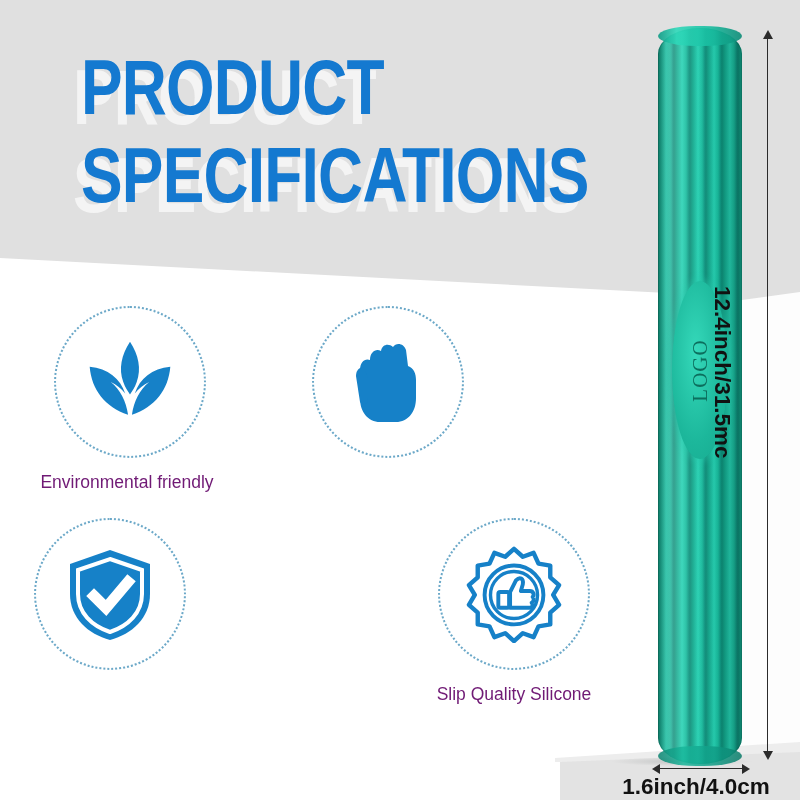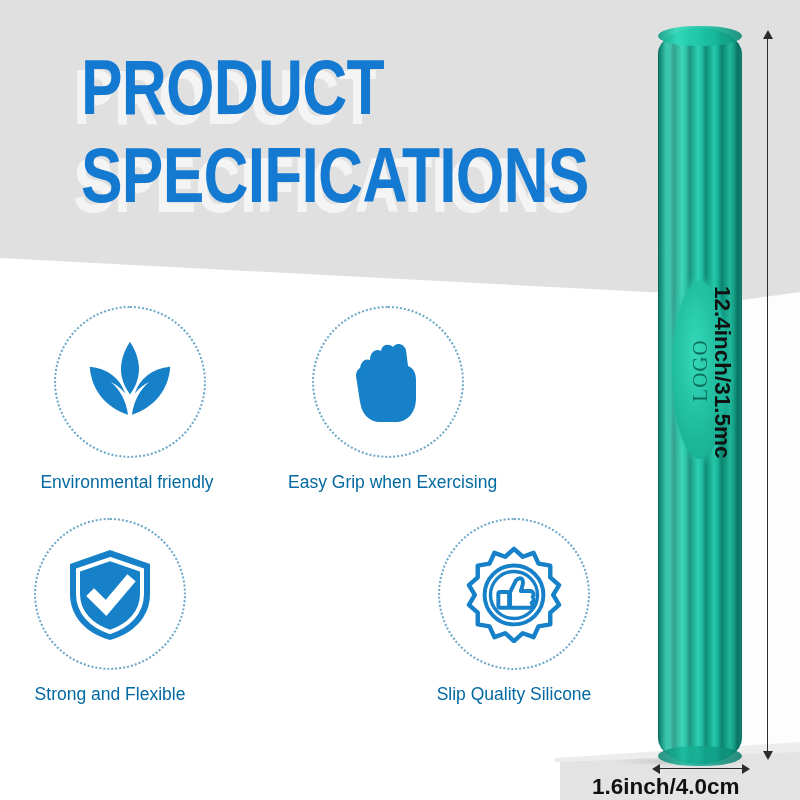--- a/index.html
+++ b/index.html
@@ -36,21 +36,21 @@
   .f2{left:50px;top:106px;}
 
   
   .features{position:absolute;left:20px;top:306px;width:620px;height:430px;}
   .cell{position:absolute;width:200px;}
   .c0{left:10px;top:0;}   .c1{left:268px;top:0;}
   .c2{left:-10px;top:212px;} .c3{left:192px;top:212px;}
   .c4{left:394px;top:212px;}
   .circ{position:relative;width:148px;height:148px;margin:0 auto;border-radius:50%;
      border:2px dotted #6ba8c8;display:flex;align-items:center;justify-content:center;}
-  .cap{margin-top:14px;text-align:center;font-size:17.5px;color:#0369a1;white-space:nowrap;}
+  .cap{margin-top:14px;text-align:center;font-size:17.5px;color:#701a75;white-space:nowrap;}
   .c0 .cap{margin-left:-6px;}
   .ico{display:block;}
 
   
   .bar{position:absolute;left:658px;top:28px;width:84px;height:736px;}
   .bar-body{position:absolute;left:0;top:0;width:84px;height:736px;border-radius:42px/26px;
      background:
        repeating-linear-gradient(90deg,
          #0d8f79 0px,#13a98e 3px,#25d2b3 8px,#19bd9f 12px,#0e9480 15px,#0d8f79 16px);
      box-shadow:inset 0 0 0 1px rgba(8,110,92,.35);}
@@ -76,21 +76,21 @@
      border-left:5px solid transparent;border-right:5px solid transparent;border-top:9px solid #2b2b2b;}
   .vlabel{position:absolute;left:735px;top:286px;font-size:22.5px;font-weight:700;color:#111;
      white-space:nowrap;transform:rotate(90deg);transform-origin:left top;}
 
   .hdim{position:absolute;left:652px;top:764px;width:98px;height:10px;}
   .hline{position:absolute;left:6px;top:4px;width:86px;height:1px;background:#2b2b2b;}
   .hleft{position:absolute;left:0;top:0;width:0;height:0;
      border-top:5px solid transparent;border-bottom:5px solid transparent;border-right:8px solid #2b2b2b;}
   .hright{position:absolute;right:0;top:0;width:0;height:0;
      border-top:5px solid transparent;border-bottom:5px solid transparent;border-left:8px solid #2b2b2b;}
-  .hlabel{position:absolute;left:592px;top:774px;width:208px;
+  .hlabel{position:absolute;left:592px;top:774px;width:208px;text-align:center;
      font-size:22.5px;font-weight:700;color:#111;white-space:nowrap;}
 </style>
 </head>
 <body>
 
 <div id="page">
 
   <div class="bg-white"></div>
   <div class="bg-gray-band"></div>
   <div class="bg-grayright"></div>
@@ -120,32 +120,30 @@
     </div>
 
     <div class="cell c1">
       <div class="circ">
         <svg class="ico" width="84" height="92" viewBox="0 0 84 92">
           <path fill="#1681c8" d="M14 34 C14 26 19 22 24 24 C24 16 30 12 35 15 C36 8 43 7 47 11 C50 6 58 7 60 14
             L62 30 C68 32 70 38 70 44 L70 62 C70 76 62 86 50 86 L34 86 C22 86 14 76 14 62 Z"></path>
           <path fill="#1681c8" d="M10 40 C10 34 14 30 18 32 L22 42 L22 62 C22 68 18 70 14 66 Z"></path>
         </svg>
       </div>
-      <div class="cap">Easy Grip when Exercising</div>
     </div>
 
     <div class="cell c2">
       <div class="circ">
         <svg class="ico" width="92" height="96" viewBox="0 0 92 96">
           <path fill="#1681c8" d="M46 4 L86 18 L86 48 C86 72 68 88 46 94 C24 88 6 72 6 48 L6 18 Z"></path>
           <path fill="none" stroke="#ffffff" stroke-width="4" d="M46 13 L78 24 L78 48 C78 67 64 80 46 86 C28 80 14 67 14 48 L14 24 Z"></path>
           <path fill="none" stroke="#ffffff" stroke-width="11" stroke-linecap="square" d="M30 50 L42 62 L64 36"></path>
         </svg>
       </div>
-      <div class="cap">Strong and Flexible</div>
     </div>
 
 
     <div class="cell c4">
       <div class="circ">
         <svg class="ico" width="98" height="98" viewBox="0 0 100 100">
           <path fill="none" stroke="#1681c8" stroke-width="4.5" stroke-linejoin="round" d="M50 4 L59 12 L70 8 L75 19 L87 21 L87 33 L96 41 L90 51 L96 61 L87 69 L87 81
                L75 83 L70 94 L59 90 L50 98 L41 90 L30 94 L25 83 L13 81 L13 69 L4 61 L10 51
                L4 41 L13 33 L13 21 L25 19 L30 8 L41 12 Z"></path>
           <circle cx="50" cy="51" r="30" fill="none" stroke="#1681c8" stroke-width="4"></circle>

